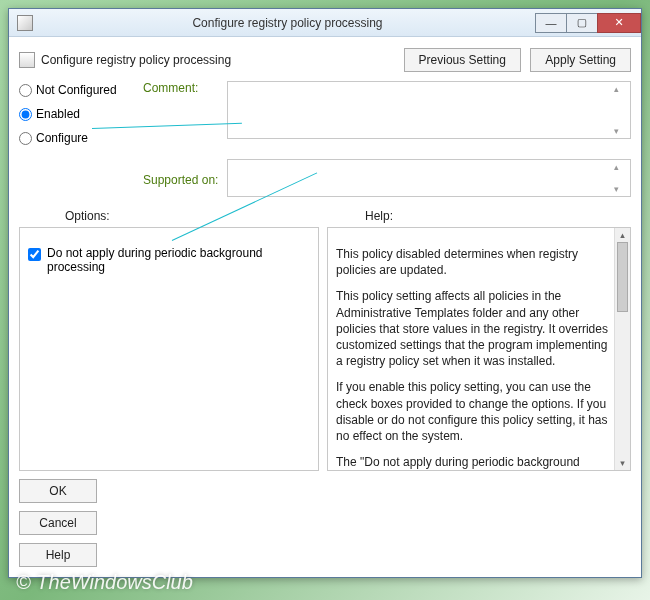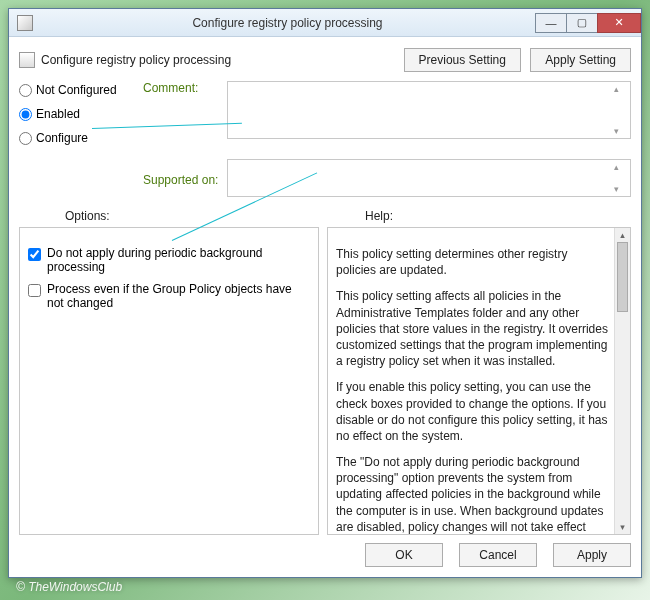--- a/index.html
+++ b/index.html
@@ -139,37 +139,38 @@
     background:#cdcdcd; border:1px solid #aaa;
   }
   .scroll-arrow {
     position:absolute; left:0; right:0; height:14px;
     display:flex; align-items:center; justify-content:center;
     font-size:9px; color:#666; background:#f0f0f0;
   }
   .bottom-btns {
     display:flex;
     justify-content:flex-end;
-    gap:16px;
+    gap:8px;
     padding-top:8px;
+    flex-direction:column;
   }
   .bottom-btns button {
     width:78px; height:24px;
     background:#f4f4f4;
     border:1px solid #acacac;
     font-family:inherit; font-size:12px; color:#222;
     cursor:pointer;
   }
   .watermark {
     position:absolute;
     left:16px;
     bottom:6px;
     color:rgba(255,255,255,0.9);
     font-style:italic;
-    font-size:12px;
+    font-size:20px;
     text-shadow:0 0 4px rgba(0,0,0,0.3);
   }
   .annot-arrow {
     position:absolute;
     border-top:1px solid #1ebccd;
     transform-origin:left center;
   }
 </style>
 </head>
 <body>
@@ -231,46 +232,42 @@
       <div class="left">Options:</div>
       <div>Help:</div>
     </div>
 
     <div class="panels">
       <div class="panel left">
         <div class="opt-line">
           <input type="checkbox" checked="" style="">
           <span>Do not apply during periodic background processing</span>
         </div>
-        <div class="opt-line">
-          <input type="checkbox" style="">
-          <span>Process even if the Group Policy objects have not changed</span>
-        </div>
       </div>
 
       <div class="panel right">
         <div class="help-text">
-          <p>This policy setting determines other registry policies are updated.</p>
+          <p>This policy disabled determines when registry policies are updated.</p>
           <p>This policy setting affects all policies in the Administrative Templates folder and any other policies that store values in the registry. It overrides customized settings that the program implementing a registry policy set when it was installed.</p>
           <p>If you enable this policy setting, you can use the check boxes provided to change the options. If you disable or do not configure this policy setting, it has no effect on the system.</p>
           <p>The "Do not apply during periodic background processing" option prevents the system from updating affected policies in the background while the computer is in use. When background updates are disabled, policy changes will not take effect until the next user logon or system restart.</p>
 
         </div>
         <div class="scroll-track">
           <div class="scroll-arrow" style="top:0">▴</div>
           <div class="scroll-thumb"></div>
           <div class="scroll-arrow" style="bottom:0">▾</div>
         </div>
       </div>
     </div>
 
     <div class="bottom-btns">
       <button>OK</button>
       <button>Cancel</button>
-      <button>Apply</button>
+      <button>Help</button>
     </div>
 
   </div>
 </div>
 
 <div class="annot-arrow" style="left:92px; top:128px; width:150px; transform:rotate(-2deg);"></div>
 <div class="annot-arrow" style="left:172px; top:240px; width:160px; transform:rotate(-25deg);"></div>
 
 <div class="watermark">© TheWindowsClub</div>
 

